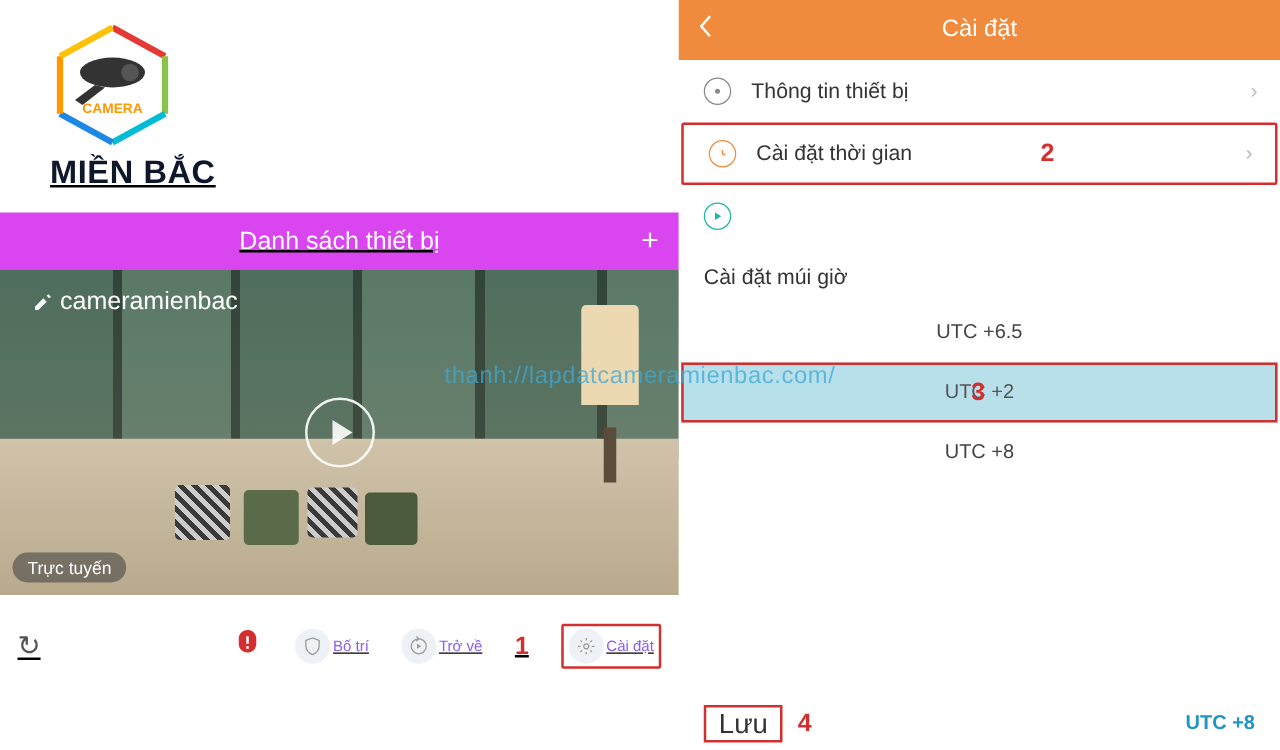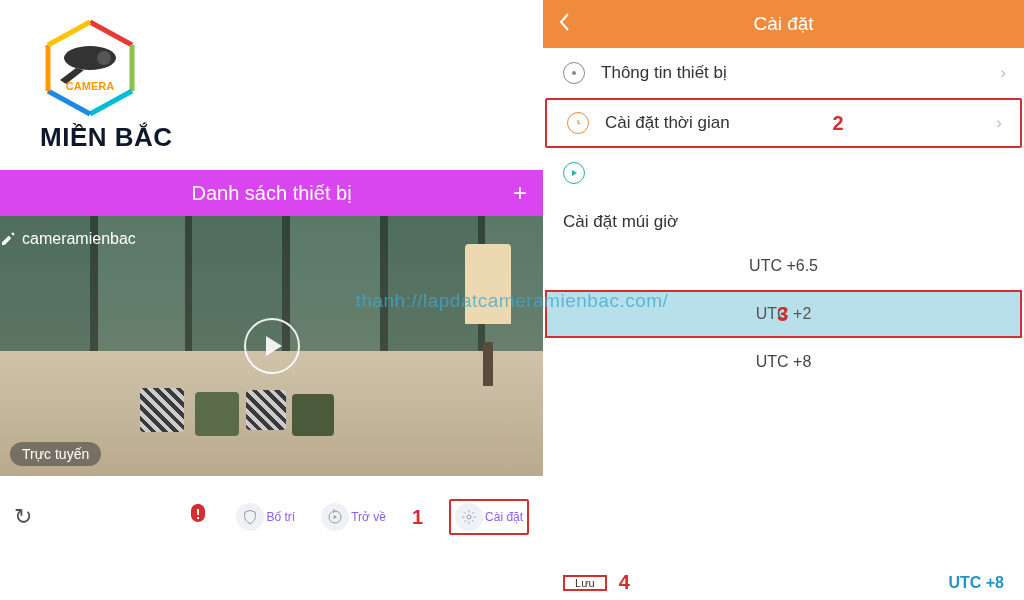--- a/index.html
+++ b/index.html
@@ -1,33 +1,33 @@
 <!DOCTYPE html>
 <html><head>
 <meta charset="utf-8">
 <style>
   * { margin: 0; padding: 0; box-sizing: border-box; font-family: -apple-system, Helvetica, Arial, sans-serif; }
   body { width: 1024px; height: 600px; background: #fff; position: relative; overflow: hidden; }
   .container { display: flex; width: 100%; height: 100%; }
-  .left { width: 594px; height: 100%; position: relative; }
+  .left { width: 594px; height: 100%; position: relative; text-decoration: underline; }
   .right { width: 526px; height: 100%; position: relative; background: #fff; }
 
   
   .logo-area { height: 170px; padding: 18px 30px 0 40px; }
   .hex-logo { width: 100px; height: 100px; position: relative; margin-bottom: 4px; }
   .brand-text { color: #0f172a; font-size: 26px; font-weight: 800; letter-spacing: 0.5px; }
 
   
   .dev-header { background: #d946ef; color: #fff; height: 46px; display: flex; align-items: center; justify-content: center; position: relative; font-size: 20px; }
   .dev-header .plus { position: absolute; right: 16px; font-size: 24px; font-weight: 300; }
 
   
   .preview { position: relative; height: 260px; background: linear-gradient(180deg, #5b7a6b 0%, #7c9080 20%, #b8a98f 55%, #c9b99f 100%); overflow: hidden; }
   .window-frame { position: absolute; top: 0; left: 0; right: 0; height: 58%; background: linear-gradient(90deg, #4d6b5a 0 16.6%, #2b3a30 16.6% 18%, #5a7866 18% 34%, #2b3a30 34% 35.4%, #4d6b5a 35.4% 52%, #2b3a30 52% 53.4%, #5a7866 53.4% 70%, #2b3a30 70% 71.4%, #4d6b5a 71.4% 88%, #2b3a30 88% 89.4%, #5a7866 89.4% 100%); opacity: 0.85; }
-  .cam-name { position: absolute; top: 14px; left: 0; color: #fff; font-size: 16px; display: flex; align-items: center; gap: 6px; }
+  .cam-name { position: absolute; top: 14px; left: 26px; color: #fff; font-size: 20px; display: flex; align-items: center; gap: 6px; }
   .cam-name svg { width: 16px; height: 16px; }
   .play-circle { position: absolute; top: 50%; left: 50%; width: 56px; height: 56px; border: 2px solid rgba(255,255,255,0.9); border-radius: 50%; transform: translate(-50%, -50%); display: flex; align-items: center; justify-content: center; }
   .play-circle::after { content: ""; display: block; width: 0; height: 0; border-left: 16px solid rgba(255,255,255,0.9); border-top: 10px solid transparent; border-bottom: 10px solid transparent; margin-left: 4px; }
   .status-pill { position: absolute; left: 10px; bottom: 10px; background: rgba(60,60,60,0.55); color: #fff; font-size: 14px; padding: 4px 12px; border-radius: 12px; }
   .sofa { position: absolute; bottom: 0; left: 0; right: 0; height: 48%; background: linear-gradient(180deg, #d0c3aa 0%, #b9aa8e 100%); }
   .lamp { position: absolute; top: 28px; right: 32px; width: 46px; height: 80px; background: #ecd8b1; border-radius: 4px 4px 0 0; box-shadow: 0 80px 0 -18px #5a4b3a; }
   .pillow { position: absolute; width: 44px; height: 44px; background: repeating-linear-gradient(45deg,#3a3a3a 0 4px,#ccc 4px 8px); border-radius: 4px; }
 
   
   .toolbar { background: #fff; height: 82px; display: flex; align-items: center; padding: 0 14px; gap: 26px; }
@@ -52,21 +52,21 @@
   .menu-row .chev { margin-left: auto; color: #bbb; }
   .m-ico.orange { color: #f08a3c; }
   .m-ico.teal { color: #1fb5a8; }
   .m-ico.gray { color: #888; }
   .section-title { padding: 14px 20px 10px; font-size: 17px; color: #333; }
   .tz-list { text-align: center; }
   .tz-item { height: 48px; display: flex; align-items: center; justify-content: center; font-size: 16px; color: #444; position: relative; }
   .tz-item.selected { background: #b8e0ea; border: 2.5px solid #d32f2f; margin: 0 2px; color: #555; }
   .tz-item .anno3 { position: absolute; left: 230px; color: #d32f2f; font-weight: 700; font-size: 20px; }
   .bottom-bar { position: absolute; bottom: 6px; left: 0; right: 0; display: flex; align-items: center; padding: 0 20px; }
-  .save-box { border: 2.5px solid #d32f2f; padding: 0 10px; font-size: 11px; color: #333; }
+  .save-box { border: 2.5px solid #d32f2f; padding: 0 10px; font-size: 22px; color: #333; }
   .utc-right { margin-left: auto; color: #2196c4; font-weight: 600; font-size: 16px; }
 
   .watermark { position: absolute; top: 290px; left: 50%; transform: translateX(-50%); color: #3da9d6; font-size: 19px; opacity: 0.75; letter-spacing: 0.5px; white-space: nowrap; z-index: 50; pointer-events: none; }
 </style>
 </head>
 <body>
 
 <div class="container">
 
   <div class="left">

